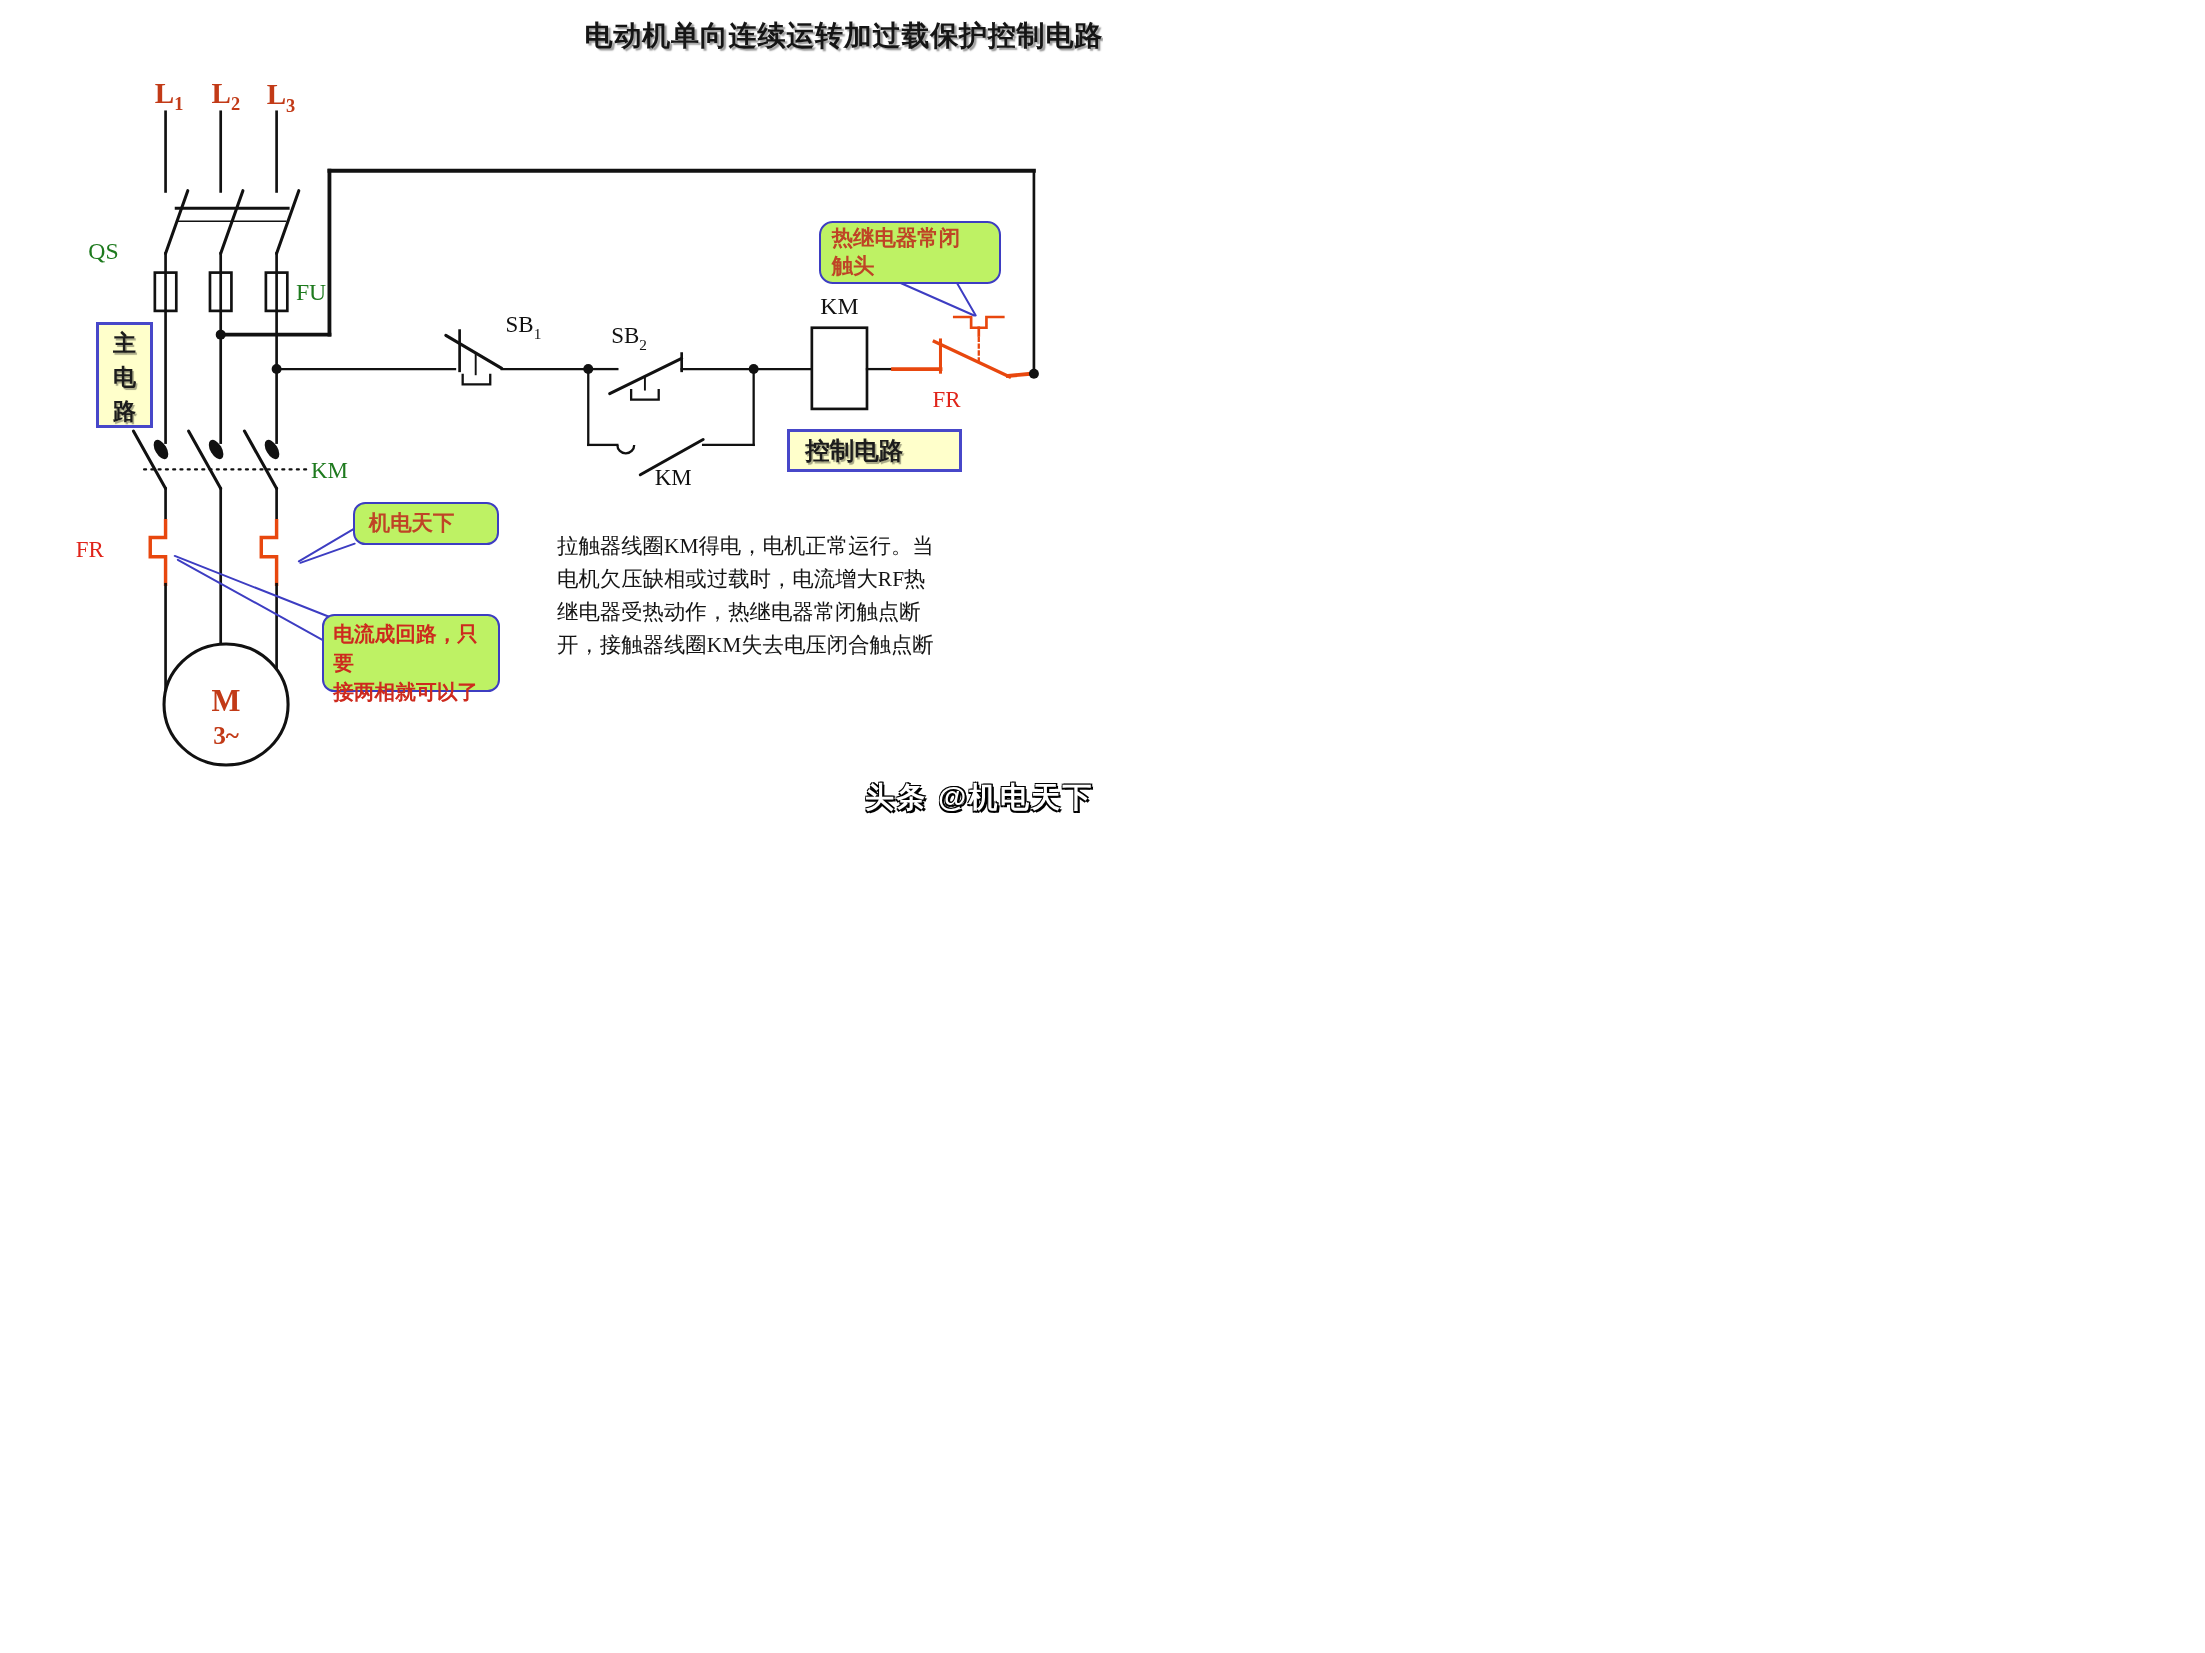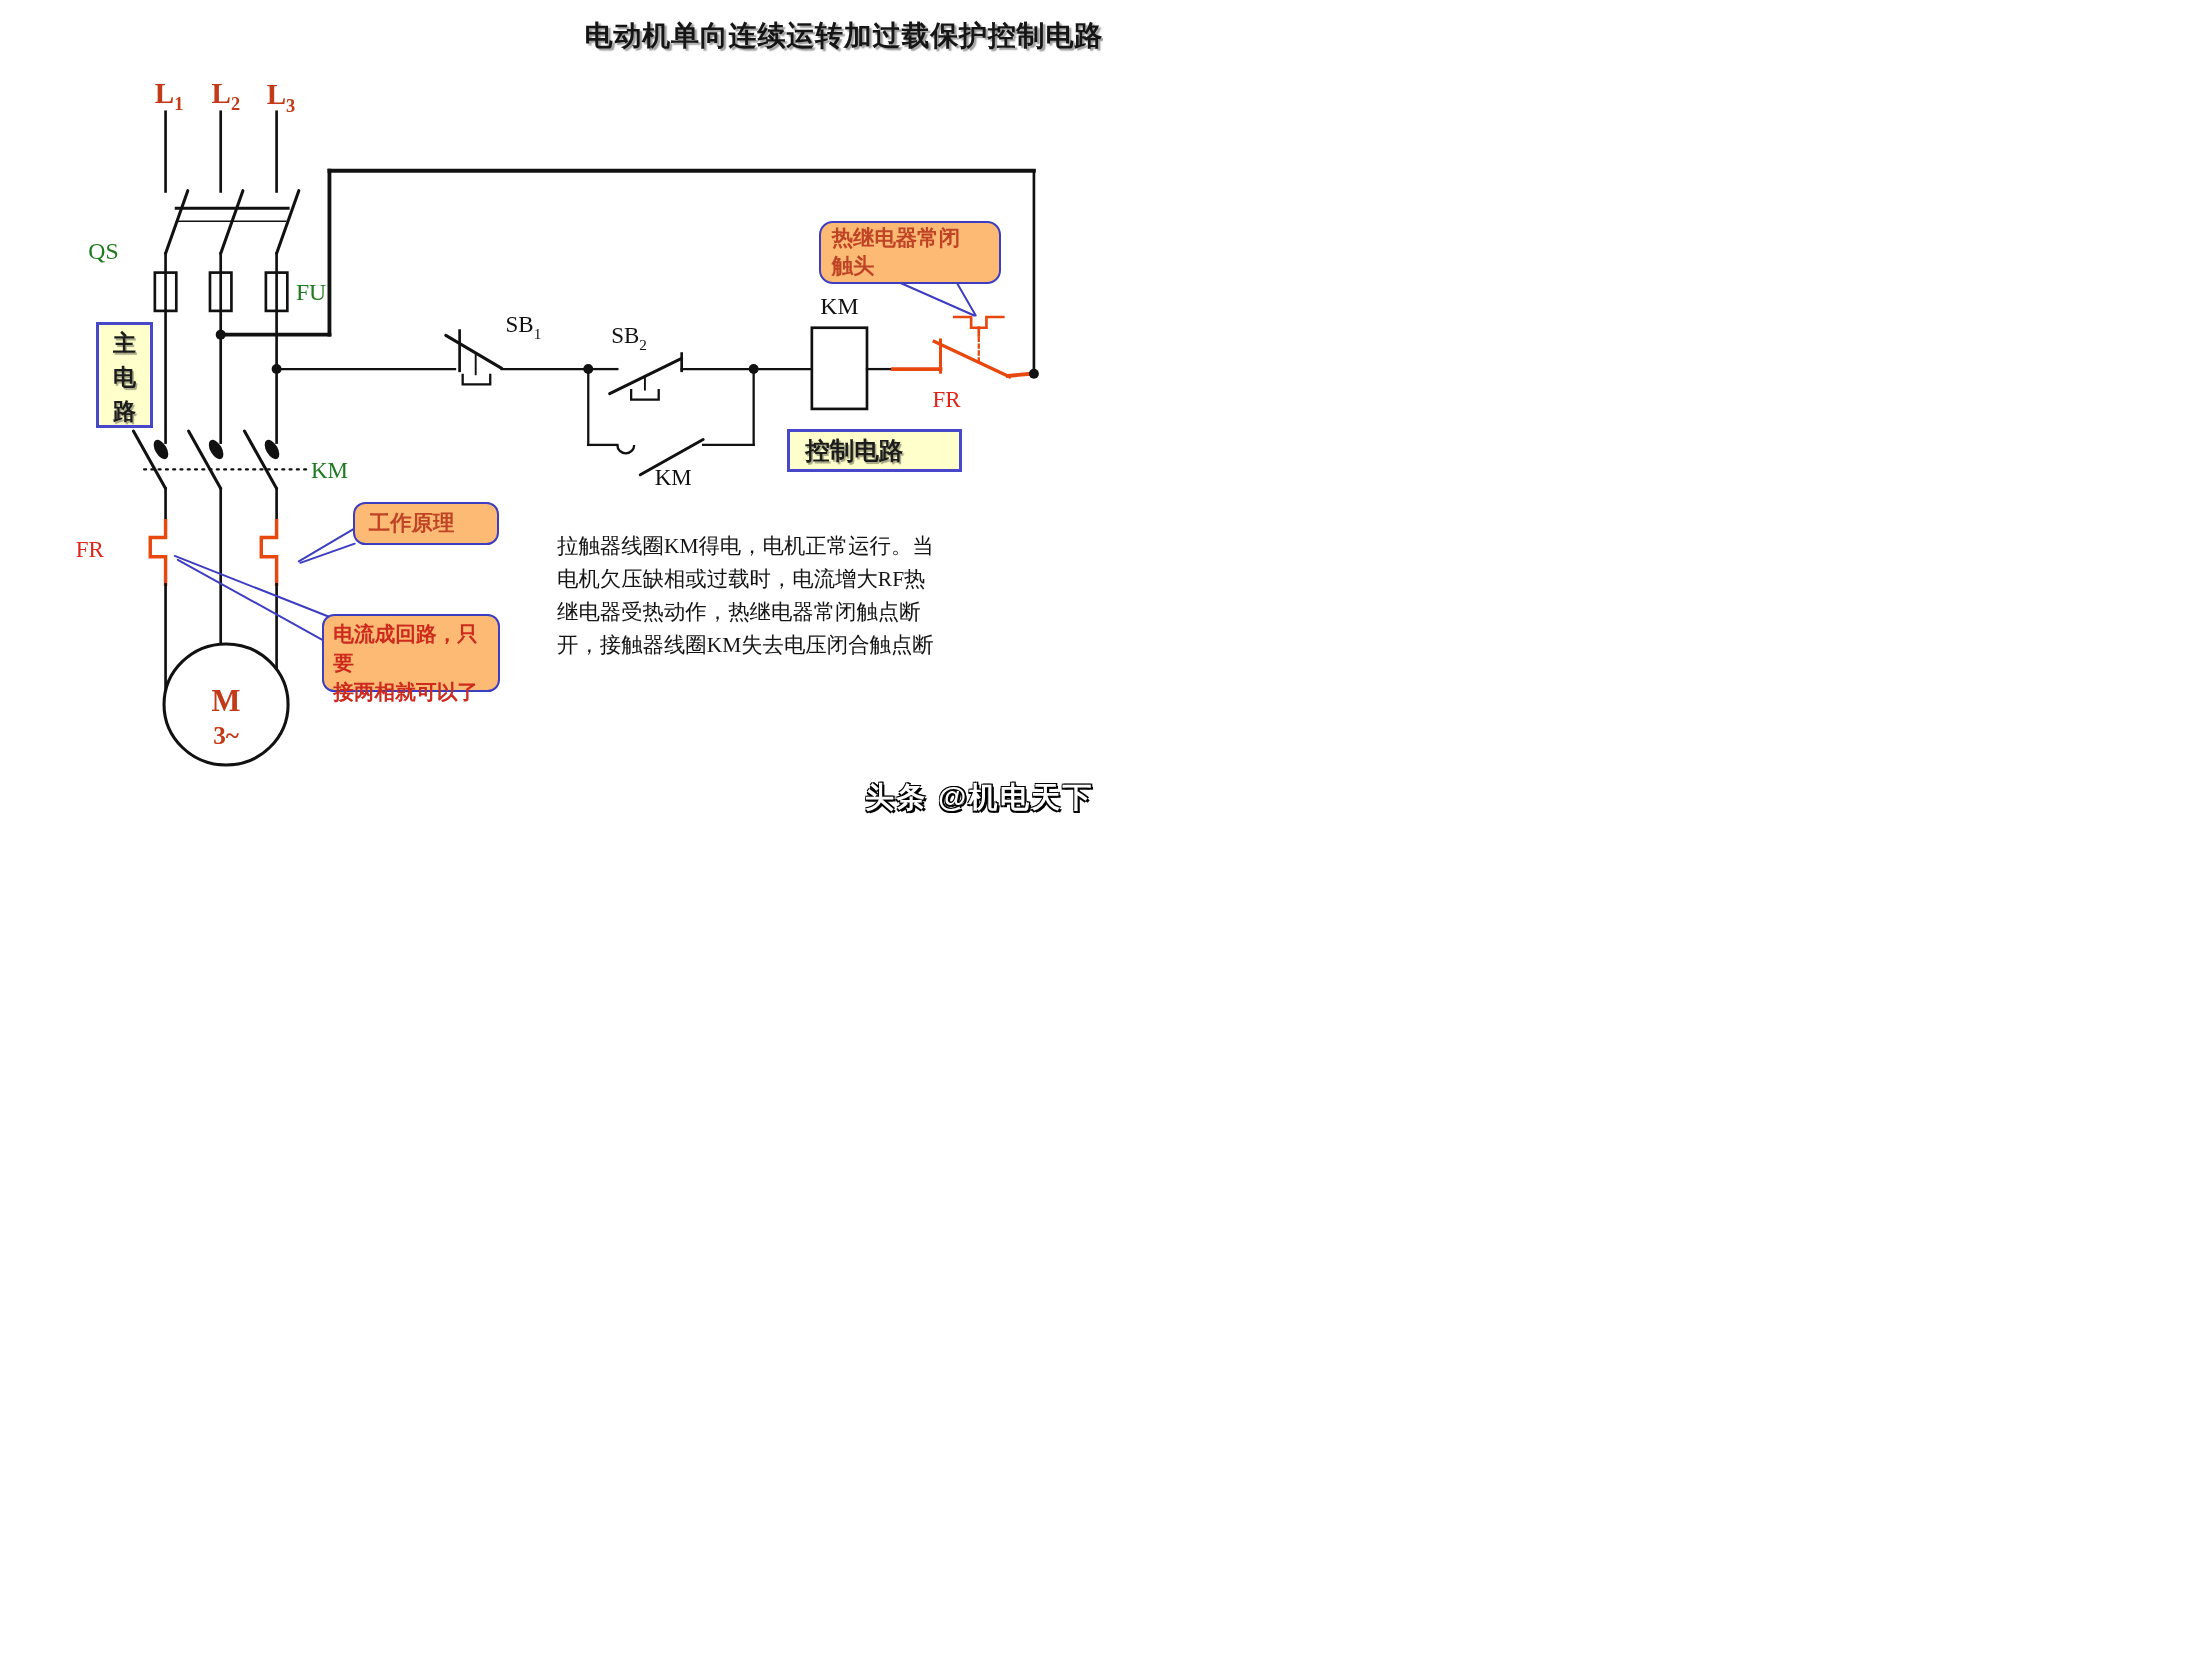--- a/index.html
+++ b/index.html
@@ -10,21 +10,21 @@
   
   .title{left:0;right:0;top:17px;text-align:right;font-size:28px;font-weight:bold;
          color:#151515;letter-spacing:0.8px;text-shadow:2.3px 2.3px 1.5px #9a9a9a;}
   .ybox{background:#ffffcb;border:3.1px solid #4747c9;box-sizing:border-box;color:#1c1c1c;
         font-weight:bold;text-shadow:1.5px 1.5px 0.8px rgba(0,0,0,0.35);}
   .mainbox{left:96px;top:322px;width:57px;height:106px;text-align:center;
            font-size:23px;line-height:34px;padding-top:1.5px;}
   .mainbox span{display:block;}
   .ctrlbox{left:787px;top:429px;width:175px;height:43px;font-size:24.5px;
            line-height:38px;padding-left:15.3px;}
-  .bubble{background:#fdba74;border:2.7px solid #3d3dc2;box-sizing:border-box;}
+  .bubble{background:#bef264;border:2.7px solid #3d3dc2;box-sizing:border-box;}
   .bub-thermal{left:819px;top:221px;width:182px;height:63px;border-radius:13.8px;
                color:#bf4426;font-size:21.4px;line-height:27.6px;padding:2.3px 0 0 10.7px;font-weight:bold;}
   .bub-thermal span{display:block;}
   .bub-heating{left:353px;top:502px;width:146px;height:43px;border-radius:12.3px;
                color:#bf4426;font-size:21.4px;line-height:38px;padding-left:13.8px;font-weight:bold;}
   .bub-current{left:322px;top:614px;width:178px;height:78px;border-radius:12.3px;
                color:#cd2a1e;font-size:20.7px;line-height:29px;padding:3.8px 0 0 9.2px;font-weight:bold;}
   .bub-current span{display:block;}
   .principle{left:557px;top:530px;width:481px;font-size:21.4px;line-height:33px;color:#141414;}
   .principle .ln{white-space:nowrap;}
@@ -191,21 +191,21 @@
     <span>路</span>
   </div>
 
   <div class="abs ybox ctrlbox">控制电路</div>
 
   <div class="abs bubble bub-thermal">
     <span>热继电器常闭</span>
     <span>触头</span>
   </div>
 
-  <div class="abs bubble bub-heating">工作原理</div>
+  <div class="abs bubble bub-heating">机电天下</div>
 
   <div class="abs bubble bub-current">
     <span>电流成回路，只要</span>
     <span>接两相就可以了</span>
   </div>
 
   <div class="abs principle">
     <div class="ln">拉触器线圈KM得电，电机正常运行。当</div>
     <div class="ln">电机欠压缺相或过载时，电流增大RF热</div>
     <div class="ln">继电器受热动作，热继电器常闭触点断</div>

